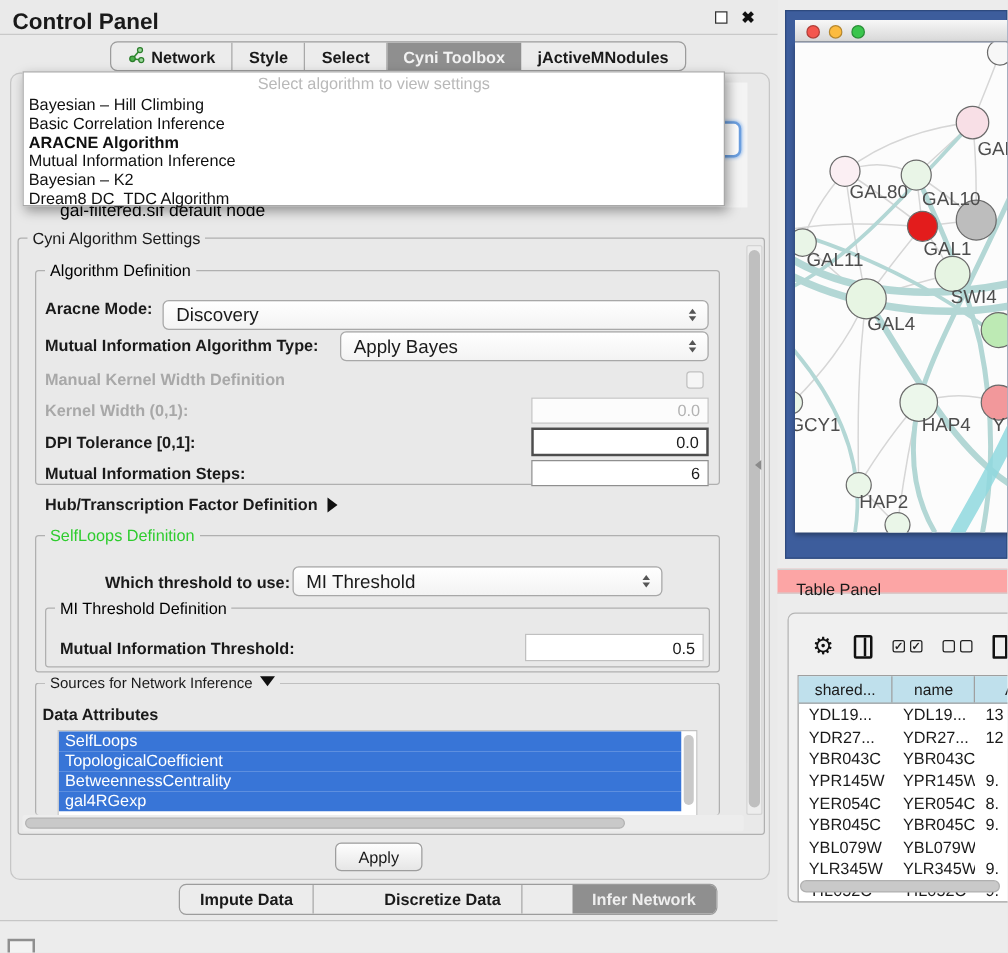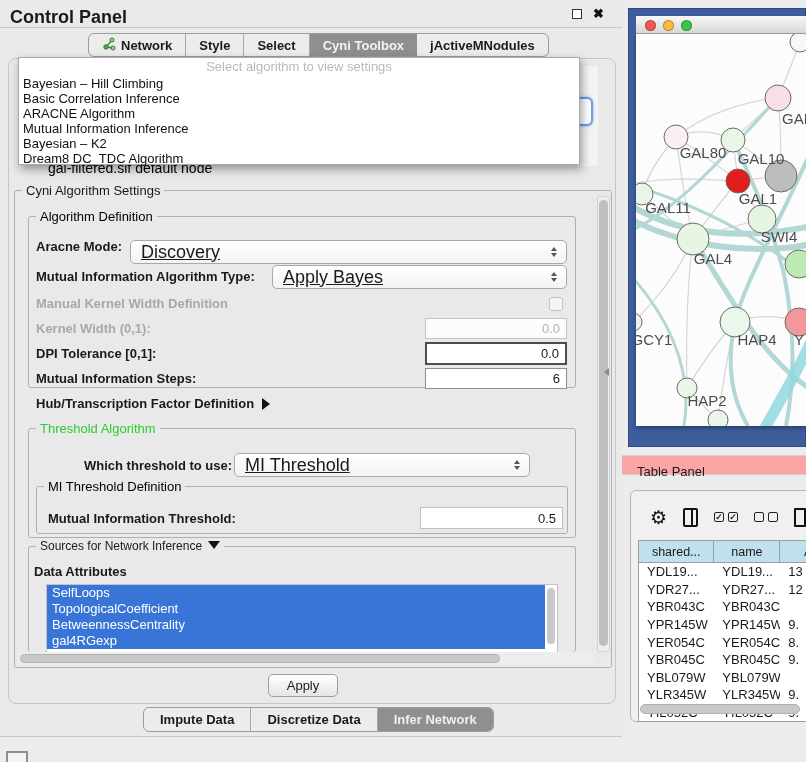--- a/index.html
+++ b/index.html
@@ -25,34 +25,34 @@
 
   
   #frag-white { left:520px; top:66px; width:78px; height:100px; background:#f4f4f4; }
   #frag-combo { left:545px; top:97px; width:48px; height:29px; border:2px solid #6b9fe0; border-radius:6px; background:#fff; box-shadow:0 0 3px #86b3ec; }
   #frag-text { left:48px; top:160px; font-size:14px; color:#000000; white-space:nowrap; }
 
   
   #algo-popup { left:18px; top:57px; width:562px; height:108px; background:#ffffff; border:1px solid #a9a9a9; box-shadow:2px 4px 9px rgba(0,0,0,0.38); z-index:5; }
   #algo-placeholder { height:18px; text-align:center; color:#b9b9b9; font-size:13px; line-height:18px; }
   .algo-item { height:15px; line-height:15px; font-size:13px; padding-left:4px; color:#101010; white-space:nowrap; }
-  .algo-item.selected { font-weight:normal; }
+  .algo-item.selected { font-weight:bold; }
 
   
   .groupbox { position:absolute; border:1px solid #b0b0b0; border-radius:3px; }
   .legend { position:absolute; top:-8px; left:7px; background:#e9e9e9; padding:0 4px; font-size:13px; white-space:nowrap; }
   .legend.blue { color:#000000; }
   .legend.green { color:#2ecc2e; }
 
   #settings-group { left:14px; top:190px; width:598px; height:478px; }
 
   .flabel { position:absolute; font-size:13px; font-weight:bold; white-space:nowrap; }
   .flabel.disabled { color:#a8a8a8; }
 
-  .combo { position:absolute; height:24px; background:linear-gradient(#ffffff,#f3f3f3); border:1px solid #a8a8a8; border-radius:5px; font-size:18px; display:flex; align-items:center; padding-left:10px;text-decoration:underline; }
+  .combo { position:absolute; height:24px; background:linear-gradient(#ffffff,#f3f3f3); border:1px solid #a8a8a8; border-radius:5px; font-size:15px; display:flex; align-items:center; padding-left:10px; }
   .spin { position:absolute; right:9px; top:50%; transform:translateY(-50%); display:flex; flex-direction:column; gap:2px; }
   .spin .up { width:0; height:0; border-left:3.5px solid transparent; border-right:3.5px solid transparent; border-bottom:4.5px solid #555; }
   .spin .dn { width:0; height:0; border-left:3.5px solid transparent; border-right:3.5px solid transparent; border-top:4.5px solid #555; }
 
   .tfield { position:absolute; background:#ffffff; font-size:13px; text-align:right; padding:0 6px; display:flex; align-items:center; justify-content:flex-end; }
   .tfield.disabled { border:1px solid #c3c3c3; color:#b3b3b3; background:#fcfcfc; }
   .tfield.focused { border:2px solid #4d4d4d; }
   .tfield.normal { border:1px solid #8f8f8f; }
 
   #manual-checkbox { left:549px; top:297px; width:14px; height:14px; border:1px solid #c0c0c0; border-radius:3px; background:#f5f5f5; }
@@ -67,21 +67,21 @@
 
   
   #v-scroll-track { left:597px; top:196px; width:13px; height:456px; background:#ededed; border:1px solid #d4d4d4; border-radius:2px; }
   #v-scroll-thumb { left:599px; top:200px; width:9px; height:446px; background:#bfbfbf; border-radius:5px; }
   #h-scroll-track { left:18px; top:652px; width:577px; height:13px; background:#ededed; border-radius:2px; }
   #h-scroll-thumb { left:20px; top:654px; width:480px; height:9px; background:#c9c9c9; border:1px solid #b2b2b2; border-radius:5px; }
 
   #apply-button { left:268px; top:674px; width:70px; height:23px; border:1px solid #9e9e9e; border-radius:5px; background:linear-gradient(#fefefe,#e6e6e6); font-size:13px; display:flex; align-items:center; justify-content:center; }
 
   
-  #bottom-tabs { left:143px; top:707px; height:25px; display:flex; border:1px solid #9c9c9c; border-radius:6px; background:#ececec; overflow:hidden; }
+  #bottom-tabs { left:143px; top:707px; height:25px; display:flex; border:1px solid #9c9c9c; border-radius:6px; background:#ececec; overflow:hidden;gap:40px; }
   .btab { display:flex; align-items:center; padding:0 16px; font-size:13px; font-weight:bold; border-right:1px solid #a8a8a8; white-space:nowrap; }
   .btab:last-child { border-right:none; }
   .btab.active { background:#8f8f8f; color:#efefef; }
 
   
   #divider-arrow { left:604px; top:368px; width:0; height:0; border-top:4px solid transparent; border-bottom:4px solid transparent; border-right:5px solid #8a8a8a; }
 
   
   #float-chip { left:6px; top:751px; width:22px; height:14px; border:2px solid #8f8f8f; background:#f3f3f3; }
 
@@ -203,21 +203,21 @@
   <div class="tfield focused" style="left:425px; top:342px; width:142px; height:23px;">0.0</div>
 
   <div class="flabel" style="left:36px; top:371px;">Mutual Information Steps:</div>
   <div class="tfield normal" style="left:425px; top:368px; width:142px; height:21px;">6</div>
 
   <div class="flabel" style="left:36px; top:396px;">
     <span>Hub/Transcription Factor Definition</span><span class="tri-right"></span>
   </div>
 
   <div class="groupbox" style="left:28px; top:428px; width:548px; height:110px;">
-    <span class="legend green">Threshold Algorithm</span>
+    <span class="legend green">SelfLoops Definition</span>
   </div>
   <div class="flabel" style="left:84px; top:458px;">Which threshold to use:</div>
   <div class="combo" style="left:234px; top:453px; width:296px;">
     <span>MI Threshold</span>
     <span class="spin">
         <span class="up"></span>
         <span class="dn"></span>
       </span>
   </div>
 

